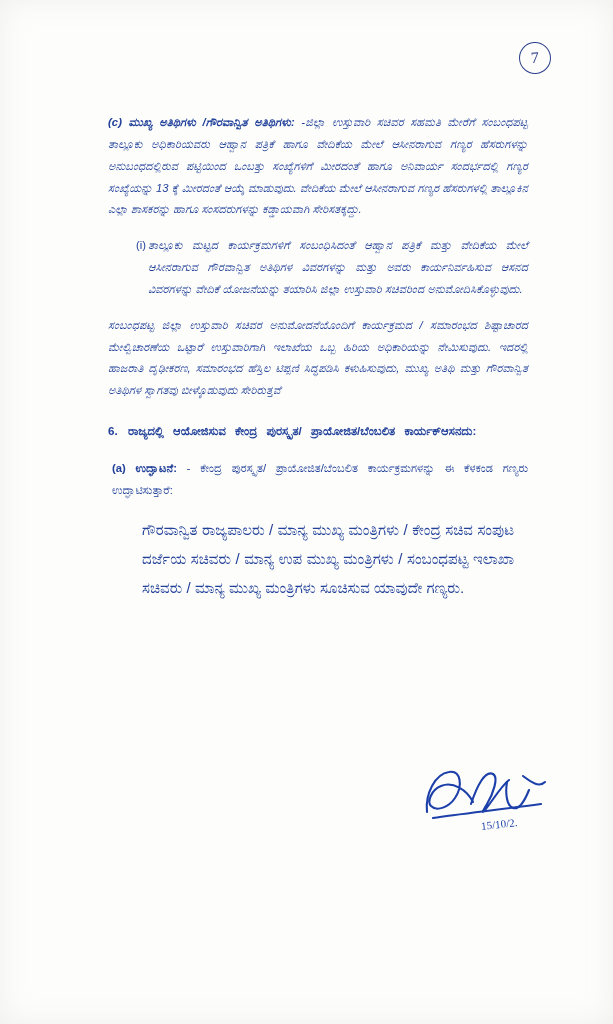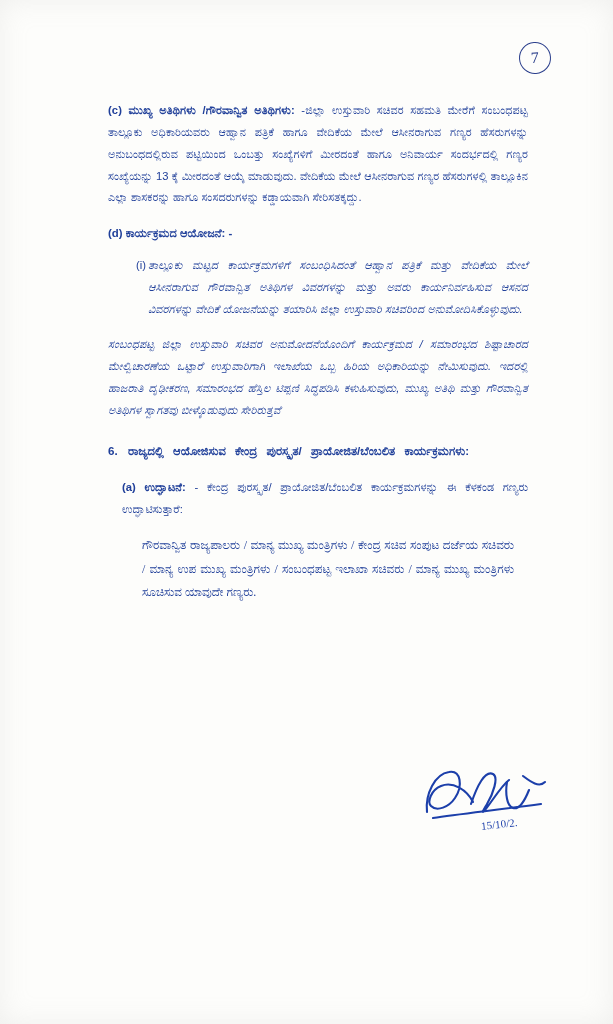--- a/index.html
+++ b/index.html
@@ -49,22 +49,23 @@
     top: 100px;
     width: 420px;
     color: #1e3a8a;
     font-family: "Liberation Sans", sans-serif;
   }
   .para {
     text-align: justify;
     line-height: 1.95;
     font-size: 11.2px;
     color: #21409a;
-    margin: 0 0 14px 0;
+    margin: 12px 0 14px 0;
     letter-spacing: 0.1px;
+    font-style: italic;
   }
   .bold {
     font-weight: bold;
   }
   .heading {
     font-size: 11.4px;
     font-weight: bold;
     color: #21409a;
     margin: 14px 0 10px 0;
     line-height: 1.9;
@@ -110,35 +111,34 @@
   .numbered .body {
     flex: 1;
     font-weight: bold;
     font-size: 11.6px;
     color: #21409a;
     line-height: 1.95;
     text-align: justify;
     word-spacing: 6px;
   }
   .lettered {
-    margin: 14px 0 10px 14px;
+    margin: 14px 0 10px 4px;
     font-size: 11.3px;
     color: #21409a;
     line-height: 1.95;
     text-align: justify;
   }
   .lettered .lead { font-weight: bold; }
   .indent-block {
     margin: 14px 4px 0 34px;
-    font-size: 12px;
+    font-size: 15px;
     color: #21409a;
     line-height: 1.95;
     text-align: justify;
     width: 372px;
-    font-family: Liberation Serif, serif;
   }
   .signature {
     position: absolute;
     right: 64px;
     top: 760px;
     width: 130px;
     height: 78px;
     pointer-events: none;
   }
   .sig-date {
@@ -159,38 +159,34 @@
   <div class="page-number">7</div>
 
   <div class="content">
 
     <p class="para">
       <span class="bold">(c)</span>
       <span class="bold">ಮುಖ್ಯ ಅತಿಥಿಗಳು /ಗೌರವಾನ್ವಿತ ಅತಿಥಿಗಳು:</span>
       <span>-ಜಿಲ್ಲಾ ಉಸ್ತುವಾರಿ ಸಚಿವರ ಸಹಮತಿ ಮೇರೆಗೆ ಸಂಬಂಧಪಟ್ಟ ತಾಲ್ಲೂಕು ಅಧಿಕಾರಿಯವರು ಆಹ್ವಾನ ಪತ್ರಿಕೆ ಹಾಗೂ ವೇದಿಕೆಯ ಮೇಲೆ ಆಸೀನರಾಗುವ ಗಣ್ಯರ ಹೆಸರುಗಳನ್ನು ಅನುಬಂಧದಲ್ಲಿರುವ ಪಟ್ಟಿಯಿಂದ ಒಂಬತ್ತು ಸಂಖ್ಯೆಗಳಿಗೆ ಮೀರದಂತೆ ಹಾಗೂ ಅನಿವಾರ್ಯ ಸಂದರ್ಭದಲ್ಲಿ ಗಣ್ಯರ ಸಂಖ್ಯೆಯನ್ನು 13 ಕ್ಕೆ ಮೀರದಂತೆ ಆಯ್ಕೆ ಮಾಡುವುದು. ವೇದಿಕೆಯ ಮೇಲೆ ಆಸೀನರಾಗುವ ಗಣ್ಯರ ಹೆಸರುಗಳಲ್ಲಿ ತಾಲ್ಲೂಕಿನ ಎಲ್ಲಾ ಶಾಸಕರನ್ನು ಹಾಗೂ ಸಂಸದರುಗಳನ್ನು ಕಡ್ಡಾಯವಾಗಿ ಸೇರಿಸತಕ್ಕದ್ದು.</span>
     </p>
 
-    <p class="heading">
-      <span>(d)</span>
-      <span>ಕಾರ್ಯಕ್ರಮದ ಆಯೋಜನೆ: -</span>
-    </p>
 
     <div class="sub-list">
       <div class="sub-item">
         <div class="sub-marker">(i)</div>
         <div class="sub-text">ತಾಲ್ಲೂಕು ಮಟ್ಟದ ಕಾರ್ಯಕ್ರಮಗಳಿಗೆ ಸಂಬಂಧಿಸಿದಂತೆ ಆಹ್ವಾನ ಪತ್ರಿಕೆ ಮತ್ತು ವೇದಿಕೆಯ ಮೇಲೆ ಆಸೀನರಾಗುವ ಗೌರವಾನ್ವಿತ ಅತಿಥಿಗಳ ವಿವರಗಳನ್ನು ಮತ್ತು ಅವರು ಕಾರ್ಯನಿರ್ವಹಿಸುವ ಆಸನದ ವಿವರಗಳನ್ನು ವೇದಿಕೆ ಯೋಜನೆಯನ್ನು ತಯಾರಿಸಿ ಜಿಲ್ಲಾ ಉಸ್ತುವಾರಿ ಸಚಿವರಿಂದ ಅನುಮೋದಿಸಿಕೊಳ್ಳುವುದು.</div>
       </div>
       <div class="sub-item">
         <div class="sub-text">ಸಂಬಂಧಪಟ್ಟ ಜಿಲ್ಲಾ ಉಸ್ತುವಾರಿ ಸಚಿವರ ಅನುಮೋದನೆಯೊಂದಿಗೆ ಕಾರ್ಯಕ್ರಮದ / ಸಮಾರಂಭದ ಶಿಷ್ಟಾಚಾರದ ಮೇಲ್ವಿಚಾರಣೆಯ ಒಟ್ಟಾರೆ ಉಸ್ತುವಾರಿಗಾಗಿ ಇಲಾಖೆಯ ಒಬ್ಬ ಹಿರಿಯ ಅಧಿಕಾರಿಯನ್ನು ನೇಮಿಸುವುದು. ಇದರಲ್ಲಿ ಹಾಜರಾತಿ ದೃಢೀಕರಣ, ಸಮಾರಂಭದ ಹೆಸ್ತಿಲ ಟಿಪ್ಪಣಿ ಸಿದ್ಧಪಡಿಸಿ ಕಳುಹಿಸುವುದು, ಮುಖ್ಯ ಅತಿಥಿ ಮತ್ತು ಗೌರವಾನ್ವಿತ ಅತಿಥಿಗಳ ಸ್ವಾಗತವು ಬೀಳ್ಕೊಡುವುದು ಸೇರಿರುತ್ತವೆ</div>
       </div>
     </div>
 
     <div class="numbered">
       <div class="num">6.</div>
-      <div class="body">ರಾಜ್ಯದಲ್ಲಿ ಆಯೋಜಿಸುವ ಕೇಂದ್ರ ಪುರಸ್ಕೃತ/ ಪ್ರಾಯೋಜಿತ/ಬೆಂಬಲಿತ ಕಾರ್ಯಕ್ರಮಗಳು:</div>
+      <div class="body">ರಾಜ್ಯದಲ್ಲಿ ಆಯೋಜಿಸುವ ಕೇಂದ್ರ ಪುರಸ್ಕೃತ/ ಪ್ರಾಯೋಜಿತ/ಬೆಂಬಲಿತ ಕಾರ್ಯಕ್ಆಸನದು:</div>
     </div>
 
     <p class="lettered">
       <span class="lead">(a)</span>
       <span class="lead">ಉದ್ಘಾಟನೆ:</span>
       <span>- ಕೇಂದ್ರ ಪುರಸ್ಕೃತ/ ಪ್ರಾಯೋಜಿತ/ಬೆಂಬಲಿತ ಕಾರ್ಯಕ್ರಮಗಳನ್ನು ಈ ಕೆಳಕಂಡ ಗಣ್ಯರು ಉದ್ಘಾಟಿಸುತ್ತಾರೆ:</span>
     </p>
 
     <p class="indent-block">ಗೌರವಾನ್ವಿತ ರಾಜ್ಯಪಾಲರು / ಮಾನ್ಯ ಮುಖ್ಯ ಮಂತ್ರಿಗಳು / ಕೇಂದ್ರ ಸಚಿವ ಸಂಪುಟ ದರ್ಜೆಯ ಸಚಿವರು / ಮಾನ್ಯ ಉಪ ಮುಖ್ಯ ಮಂತ್ರಿಗಳು / ಸಂಬಂಧಪಟ್ಟ ಇಲಾಖಾ ಸಚಿವರು / ಮಾನ್ಯ ಮುಖ್ಯ ಮಂತ್ರಿಗಳು ಸೂಚಿಸುವ ಯಾವುದೇ ಗಣ್ಯರು.</p>
 

